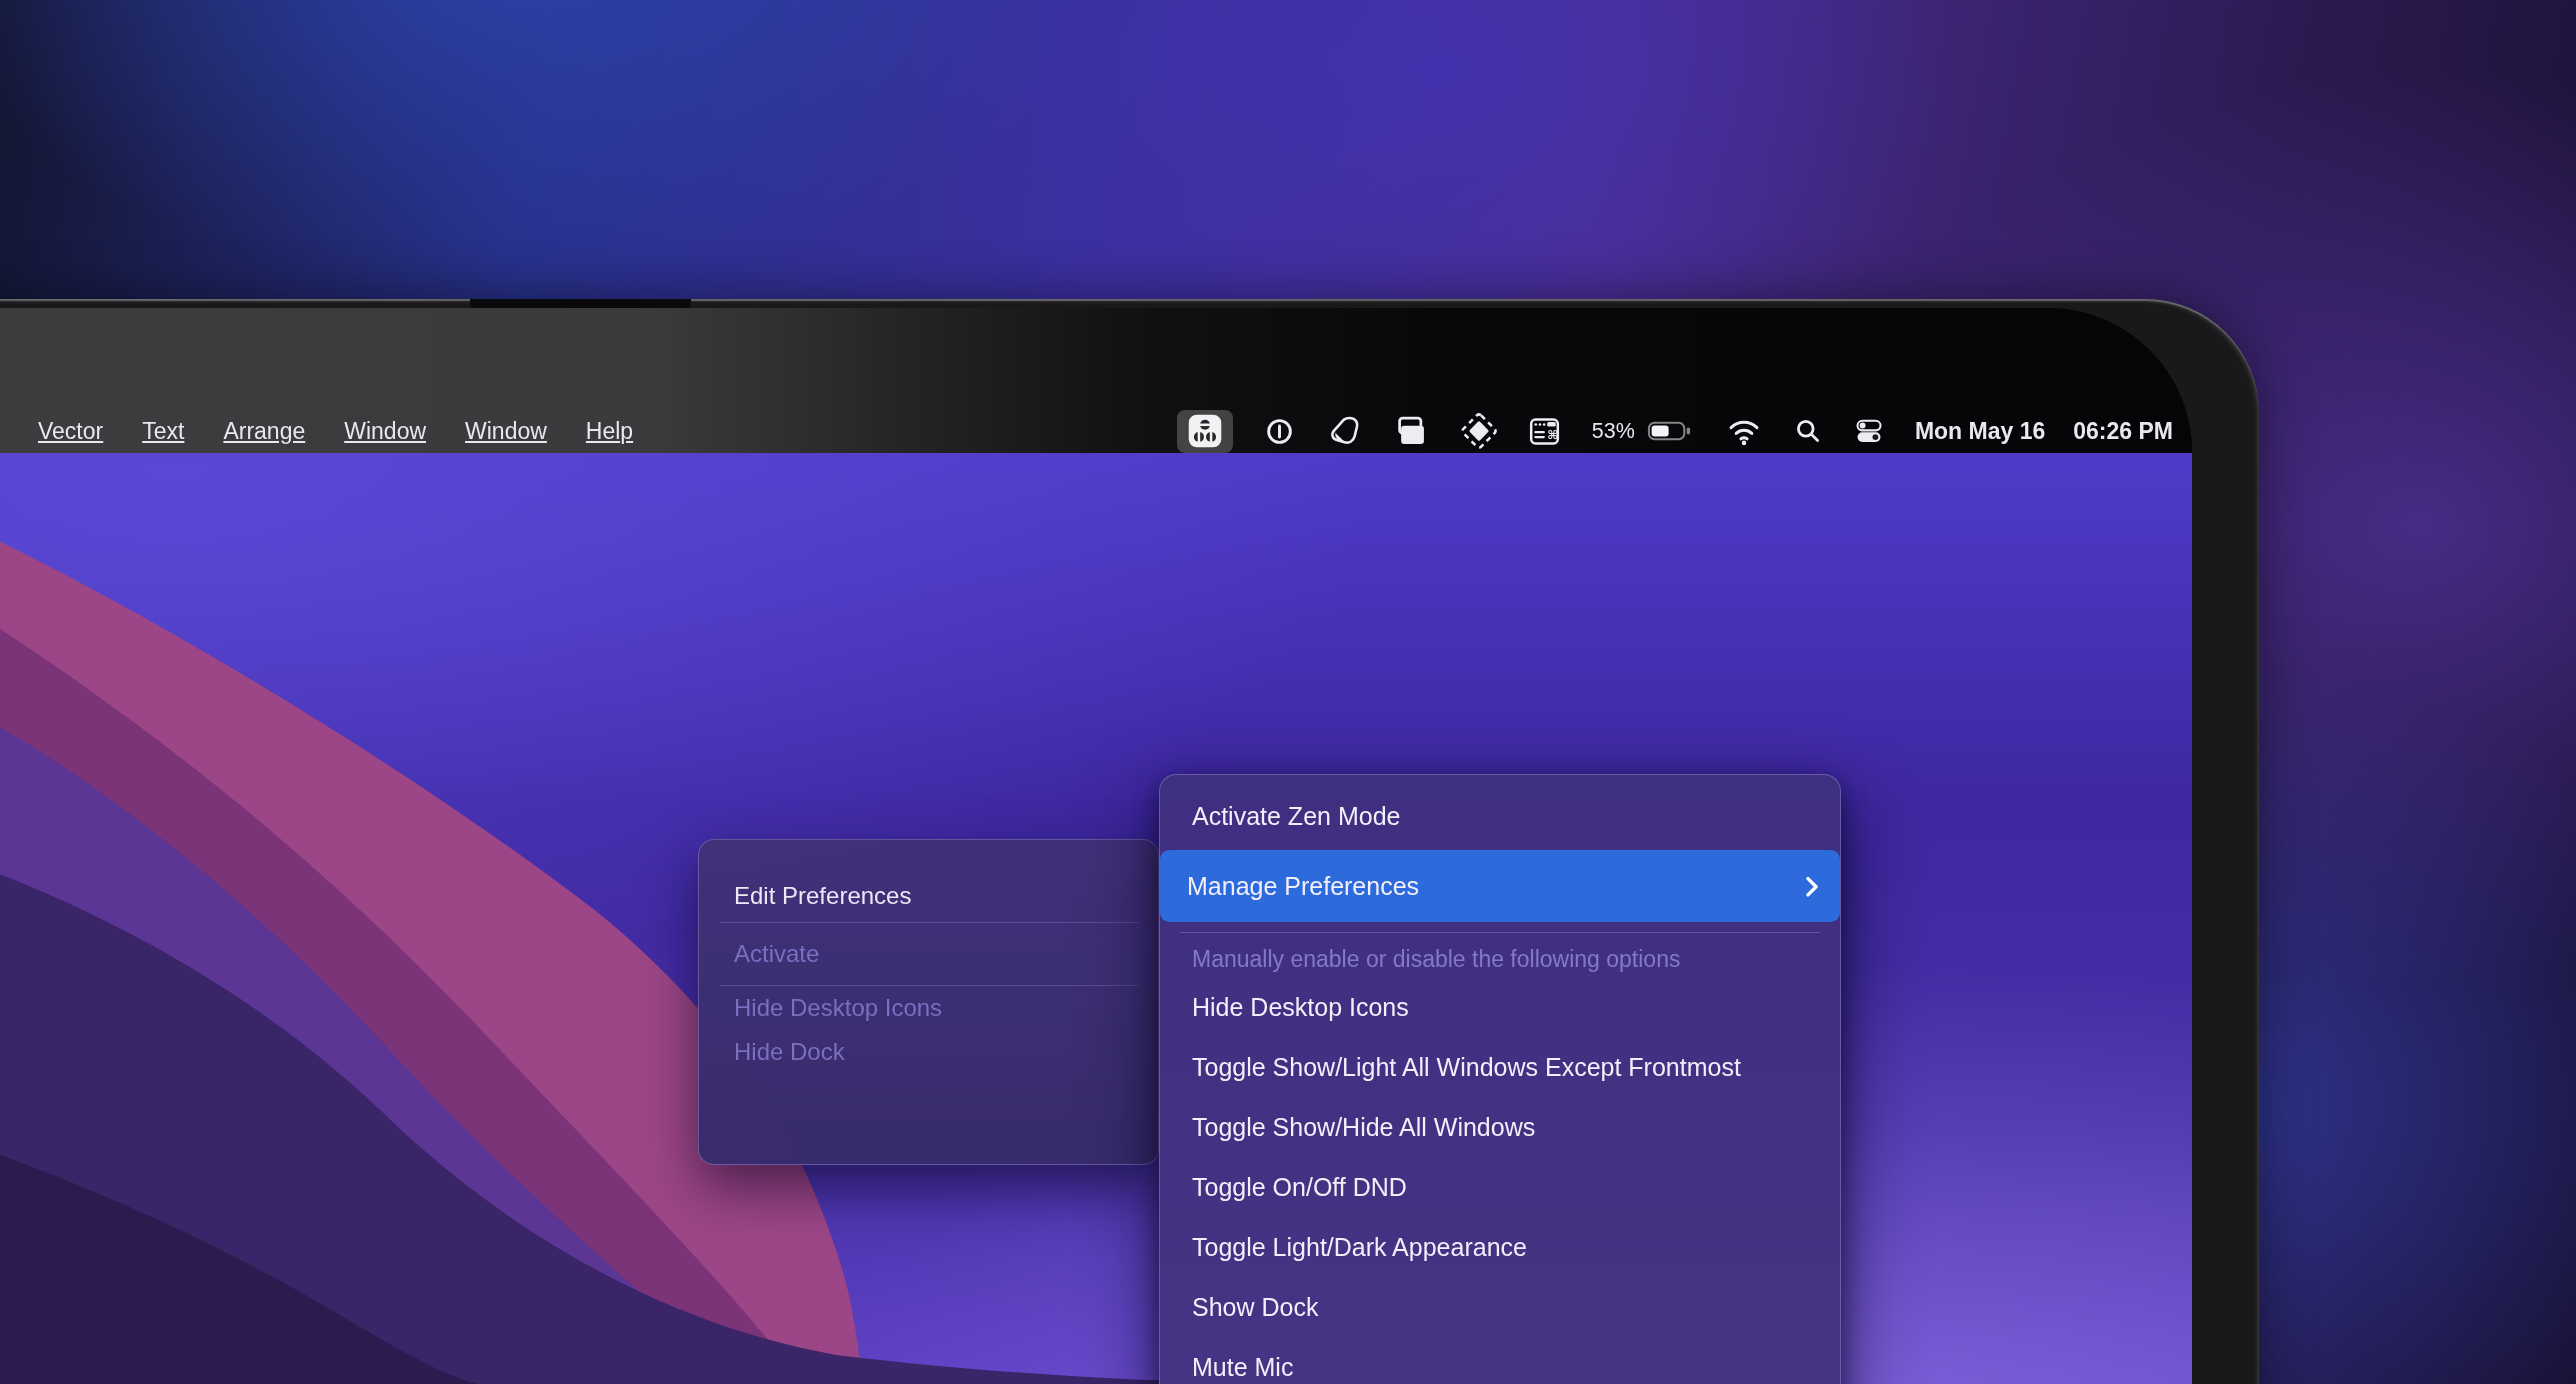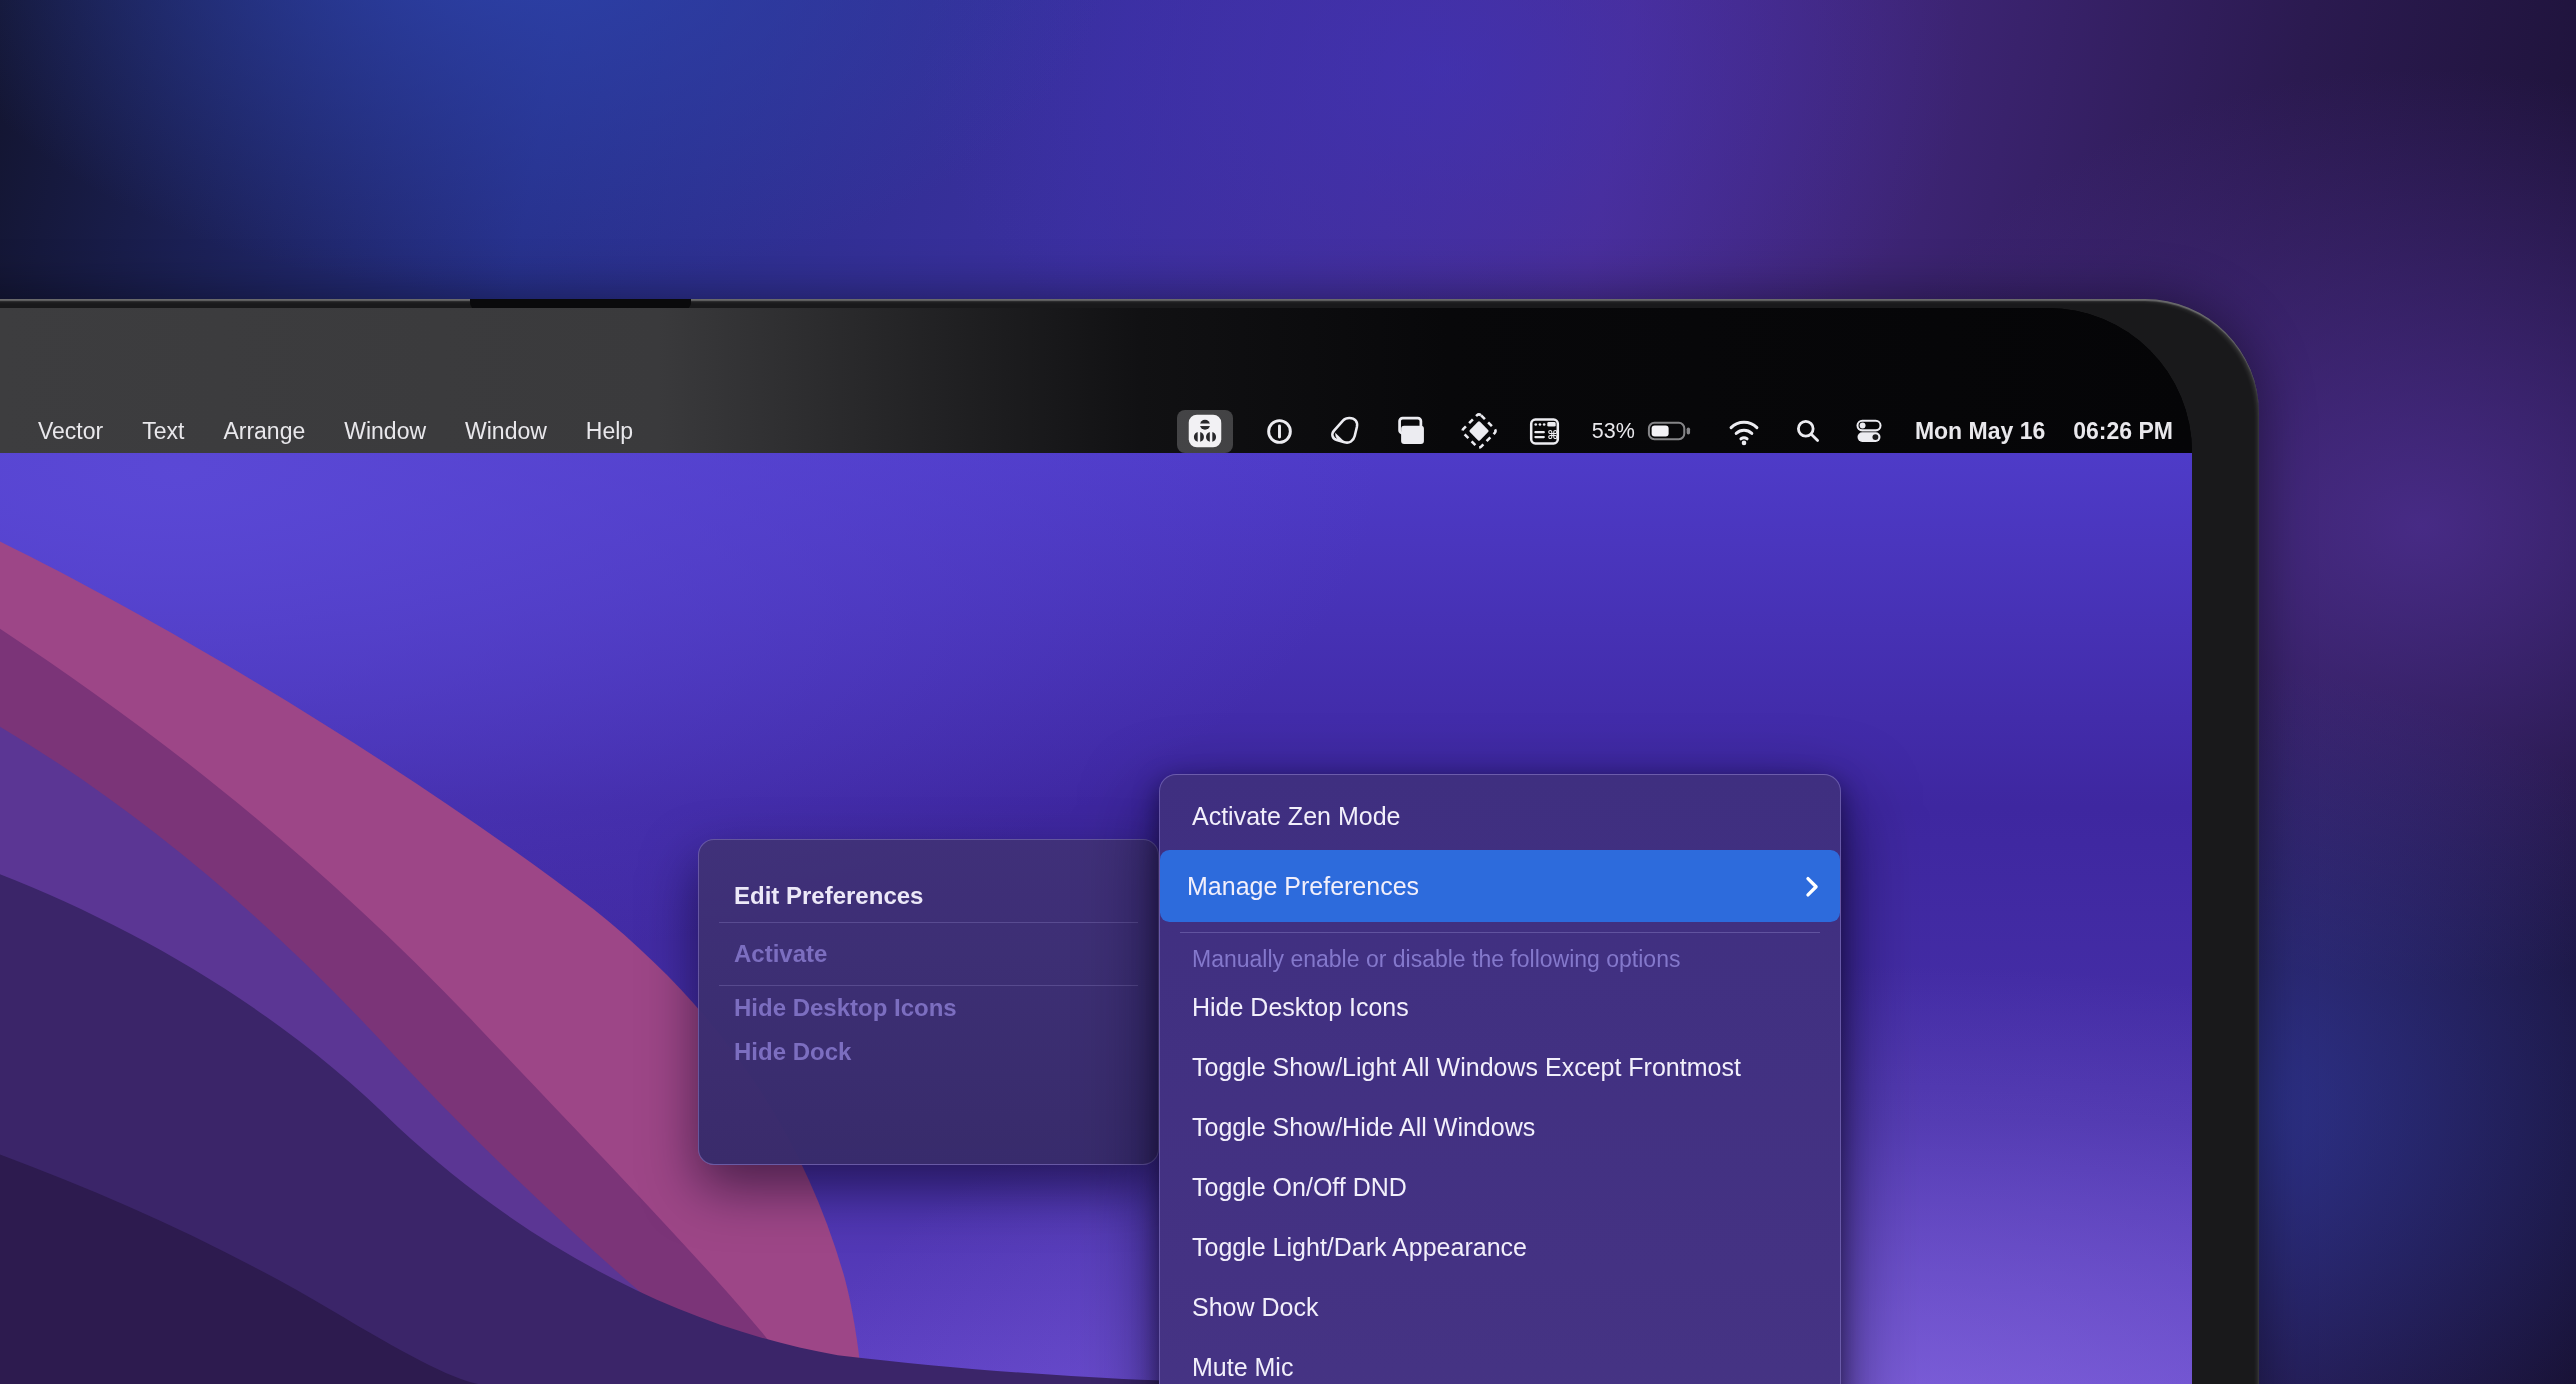--- a/index.html
+++ b/index.html
@@ -34,21 +34,21 @@
 
   
   .wallpaper{position:absolute;left:0;top:145px;width:2192px;height:931px;display:block;}
 
   
   .band{
     position:absolute;left:0;top:0;width:100%;height:145px;
     background:linear-gradient(90deg,#3d3d3f 0%,#3a3a3c 30%,#232325 42%,#111113 52%,#08080a 66%,#050507 100%);
   }
   .mb-row{position:absolute;left:0;right:0;bottom:0;height:44px;display:flex;align-items:center;justify-content:space-between;}
-  .mb-left{display:flex;align-items:center;padding-left:38px;color:#e9e8ec;font-size:23px;font-weight:500;}
+  .mb-left{display:flex;align-items:center;padding-left:38px;color:#e9e8ec;font-size:23px;font-weight:500;text-decoration:underline;}
   .mb-item{margin-right:39px;white-space:nowrap;cursor:default;}
   .mb-right{display:flex;align-items:center;gap:29.5px;padding-right:19px;color:#e9e8ec;}
   .si{display:flex;align-items:center;justify-content:center;}
   .si svg{display:block;}
   .app-box{
     width:56px;height:43px;border-radius:8px;background:rgba(255,255,255,.22);
     display:flex;align-items:center;justify-content:center;
   }
   .bat-unit{display:flex;align-items:center;gap:8px;}
   .pct{font-size:21.5px;font-weight:500;color:#e9e8ec;}
@@ -71,21 +71,21 @@
   .m-row{display:flex;align-items:center;height:60px;padding:0 27px 0 32px;
     color:#f2effb;font-size:25px;font-weight:500;white-space:nowrap;}
   .m-label{flex:1 1 auto;overflow:hidden;}
   .m-first{height:67px;}
   .m-hl{height:72px;background:#2d6bdc;border-radius:9.4px;margin:0 0;padding:0 20px 0 27px;}
   .m-header{height:35px;color:#8478cc;font-size:23px;}
   .m-sep{height:1.3px;background:rgba(186,176,240,.27);margin:9.4px 20px;}
   .chev{display:block;margin-left:13.4px;}
 
   .s-row{display:flex;align-items:center;padding:0 20px 0 35px;
-    font-size:24px;font-weight:700;white-space:nowrap;color:#7c6ec0;}
+    font-size:24px;font-weight:400;white-space:nowrap;color:#7c6ec0;}
   .s-enabled{color:#ece8f8;}
   .s-first{height:52px;}
   .s-act{height:62px;}
   .s-sm{height:44px;}
   .s-sep{height:1.3px;background:rgba(186,176,240,.22);margin:0 20px;}
 </style>
 </head>
 <body>
 
 <div class="stage">

